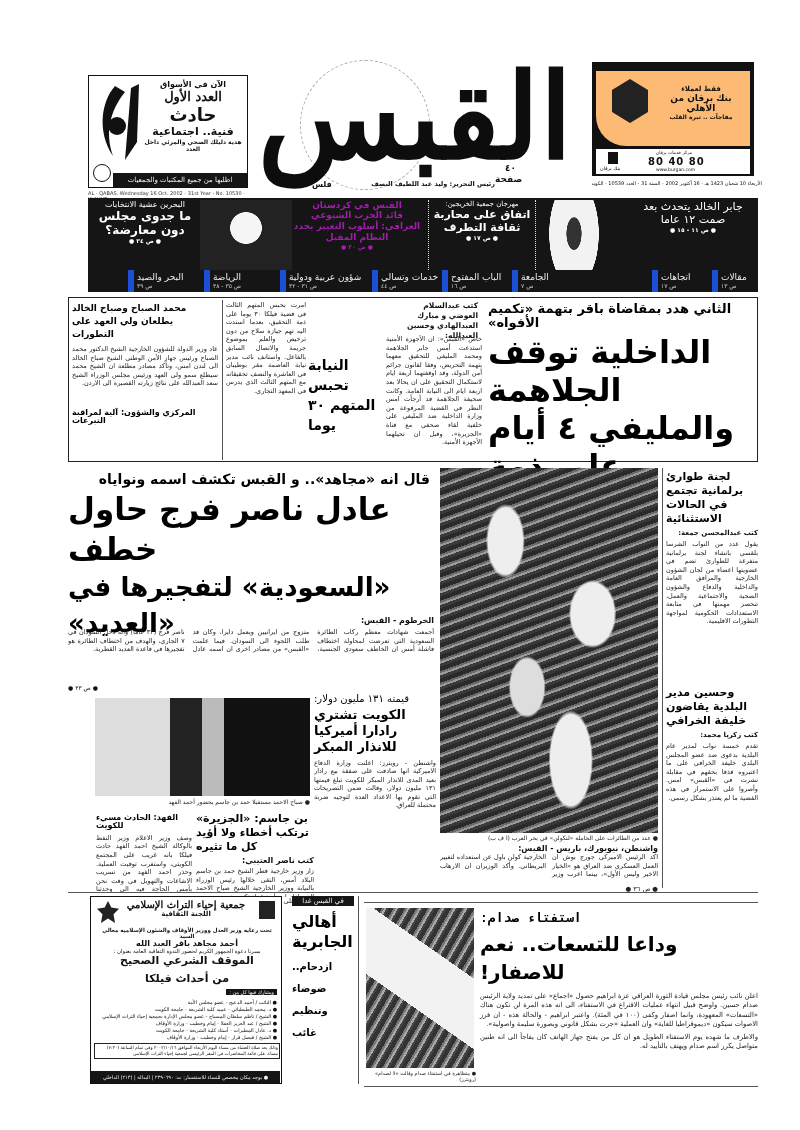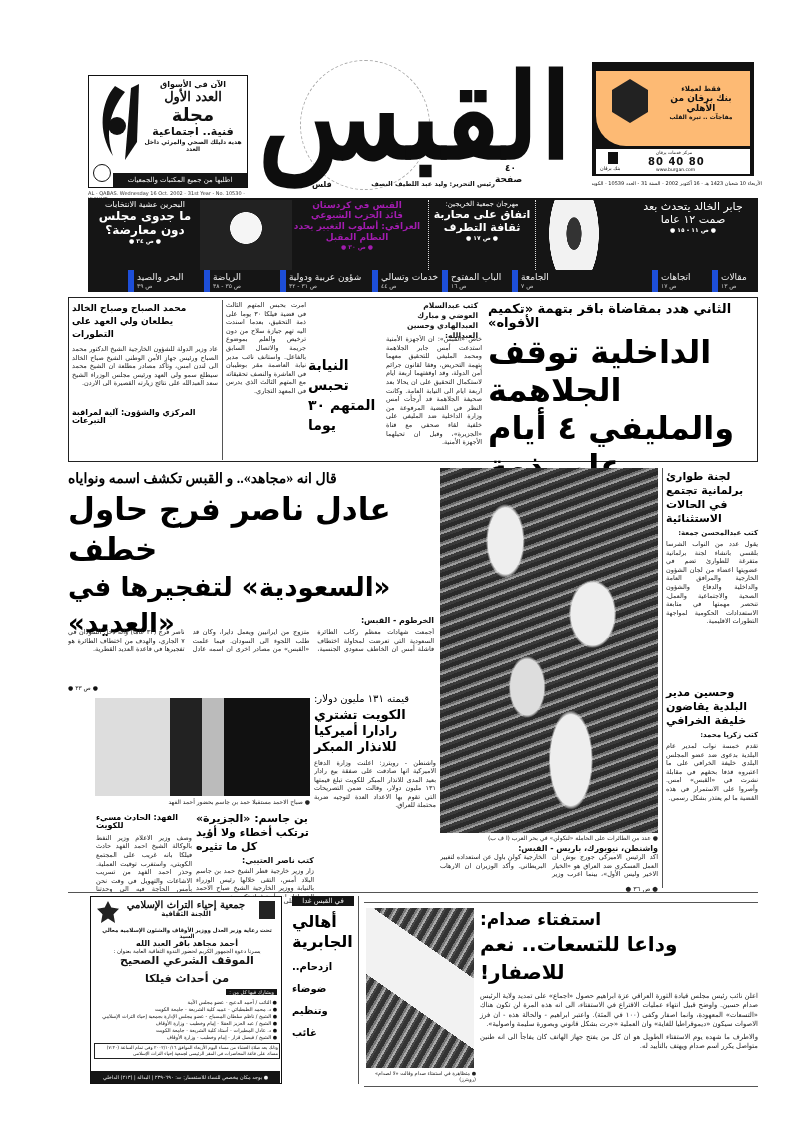--- a/index.html
+++ b/index.html
@@ -35,21 +35,21 @@
     <svg width="46" height="82" viewBox="0 0 46 82">
       <path d="M20 4 C6 20 2 50 18 74 C10 52 14 30 30 10 Z" fill="#111"></path>
       <circle cx="22" cy="44" r="9" fill="#111"></circle>
       <path d="M36 6 L44 2 L42 60 L30 78 Z" fill="#111"></path>
     </svg>
   </div>
   <div class="abs" style="left:4px; top:88px; width:18px; height:18px; border:1.5px solid #111; border-radius:50%;"></div>
   <div class="abs" style="left:52px; top:4px; width:104px;">
     <div class="line" style="font-size:8px;">الآن في الأسواق</div>
     <div class="line" style="font-size:13px; font-family:'DejaVu Serif',serif;">العدد الأول</div>
-    <div class="line" style="font-size:18px;">مجلة</div>
+    <div class="line" style="font-size:18px;">حادث</div>
     <div class="line" style="font-size:11px;">فنية.. اجتماعية</div>
     <div class="line" style="font-size:6px;">هدية دليلك الصحي والمرئي داخل العدد</div>
   </div>
   <div class="abs dark" style="right:0; bottom:0; width:134px; height:14px; font-size:7px; line-height:14px; text-align:center;">اطلبها من جميع المكتبات والجمعيات</div>
 </div>
 <div class="abs ltr" style="left:88px; top:190px; width:170px; font-size:5px; color:#333;">AL - QABAS. Wednesday 16 Oct. 2002 - 31st Year - No. 10530 - KUWAIT</div>
 
 <div class="abs sun" style="left:300px; top:60px; width:130px; height:130px;"></div>
 <div class="abs logo" style="left:255px; top:62px; width:320px; text-align:center;">القبس</div>
 <div class="abs" style="left:505px; top:163px; font-size:9px; font-weight:bold;">٤٠</div>
@@ -123,21 +123,21 @@
 <div class="abs txt" style="left:226px; top:301px; width:80px; height:160px; overflow:hidden;">امرت بحبس المتهم الثالث في قضية فيلكا ٣٠ يوما على ذمة التحقيق، بعدما اسندت اليه تهم جيازة سلاح من دون ترخيص والعلم بموضوع جريمة والاتصال السابق بالفاعل. واستانف نائب مدير نيابة العاصمة مقر بوطيبان في العاشرة والنصف تحقيقاته مع المتهم الثالث الذي يدرس في المعهد التجاري.</div>
 <div class="rule-v" style="left:222px; top:300px; height:160px;"></div>
 
 <div class="abs" style="left:72px; top:302px; width:146px;">
   <div class="h1" style="font-size:9px; line-height:13px;">محمد الصباح وصباح الخالد يطلعان ولي العهد على التطورات</div>
   <div class="txt" style="margin-top:4px; height:58px; overflow:hidden;">عاد وزير الدولة للشؤون الخارجية الشيخ الدكتور محمد الصباح ورئيس جهاز الأمن الوطني الشيخ صباح الخالد الى لندن امس، وتأكد مصادر مطلعة ان الشيخ محمد سيطلع سمو ولي العهد ورئيس مجلس الوزراء الشيخ سعد العبدالله على نتائج زيارته القصيرة الى الاردن.</div>
   <div class="h1" style="font-size:8px; margin-top:6px;">المركزي والشؤون: آلية لمراقبة التبرعات</div>
 </div>
 
 <div class="abs" style="left:68px; top:472px; width:362px;">
-  <div class="h1" style="font-size:14px; text-align:left;font-family:Liberation Serif, serif;">قال انه «مجاهد».. و القبس تكشف اسمه ونواياه</div>
+  <div class="h1" style="font-size:14px; text-align:right;">قال انه «مجاهد».. و القبس تكشف اسمه ونواياه</div>
   <div class="h1" style="font-size:31px; line-height:40px; margin-top:2px;">عادل ناصر فرج حاول خطف</div>
   <div class="h1" style="font-size:26px; line-height:36px;">«السعودية» لتفجيرها في «العديد»</div>
 </div>
 <div class="abs" style="left:322px; top:616px; width:112px; font-size:8px; font-weight:bold; text-align:right;">الخرطوم - القبس:</div>
 <div class="abs txt" style="left:68px; top:628px; width:366px; height:66px; column-count:3; column-gap:8px; direction:rtl; overflow:hidden;">
   <span>أجمعت شهادات معظم ركاب الطائرة السعودية التي تعرضت لمحاولة اختطاف فاشلة أمس ان الخاطف سعودي الجنسية، متزوج من ايرانيين ويعمل دايرا، وكان قد طلب اللجوء الى السودان. فيما علمت «القبس» من مصادر اخرى ان اسمه عادل ناصر فرج (٣٢ عاما) وانه دخل السودان في ٧ الجاري، والهدف من اختطاف الطائرة هو تفجيرها في قاعدة العديد القطرية.</span>
 </div>
 <div class="abs" style="left:68px; top:684px; font-size:6px;">● ص ٣٣ ●</div>
 
 <div class="abs photo" style="left:95px; top:698px; width:215px; height:98px; background:linear-gradient(90deg,#ddd 0 35%,#222 35% 50%,#bbb 50% 60%,#111 60% 100%);"></div>
@@ -223,18 +223,18 @@
   <div class="h1" style="font-size:10px; line-height:22px;">غائب</div>
 </div>
 <div class="rule-v" style="left:358px; top:896px; height:188px;"></div>
 
 <div class="rule-h" style="left:364px; top:902px; width:394px;"></div>
 <div class="abs photo" style="left:366px; top:908px; width:108px; height:160px; background:
      linear-gradient(35deg, transparent 40%, #f2f2f2 40% 70%, transparent 70%),
      repeating-linear-gradient(120deg,#333 0 4px,#777 4px 6px,#aaa 6px 8px,#444 8px 10px);"></div>
 <div class="abs caption" style="left:366px; top:1070px; width:110px; font-size:5px;">● متظاهرة في استفتاء صدام وقالت «لا لصدام» (رويترز)</div>
 <div class="abs" style="left:480px; top:908px; width:278px;">
-  <div class="h1" style="font-size:17px; line-height:22px;">استفتاء صدام:</div>
+  <div class="h1" style="font-size:13px; line-height:22px;font-family:Liberation Mono, monospace;">استفتاء صدام:</div>
   <div class="h1" style="font-size:20px; line-height:28px;">وداعا للتسعات.. نعم للاصفار!</div>
   <div class="txt" style="margin-top:6px; font-size:6.8px; line-height:9.4px;">اعلن نائب رئيس مجلس قيادة الثورة العراقي عزة ابراهيم حصول «اجماع» على تمديد ولاية الرئيس صدام حسين. واوضح قبيل انتهاء عمليات الاقتراع في الاستفتاء، الى انه هذه المرة لن تكون هناك «التسعات» المعهودة، وانما اصفار وكفى (١٠٠ في المئة). واعتبر ابراهيم - والحالة هذه - ان فرز الاصوات سيكون «ديموقراطيا للغاية» وان العملية «جرت بشكل قانوني وبصورة سليمة واصولية».</div>
   <div class="txt" style="margin-top:3px; font-size:6.8px; line-height:9.4px;">والاطرف ما شهده يوم الاستفتاء الطويل هو ان كل من يفتح جهاز الهاتف كان يفاجأ الى انه طنين متواصل يكرر اسم صدام ويهتف بالتأييد له.</div>
 </div>
 <div class="rule-h" style="left:364px; top:1086px; width:394px;"></div>
 
 </body></html>

